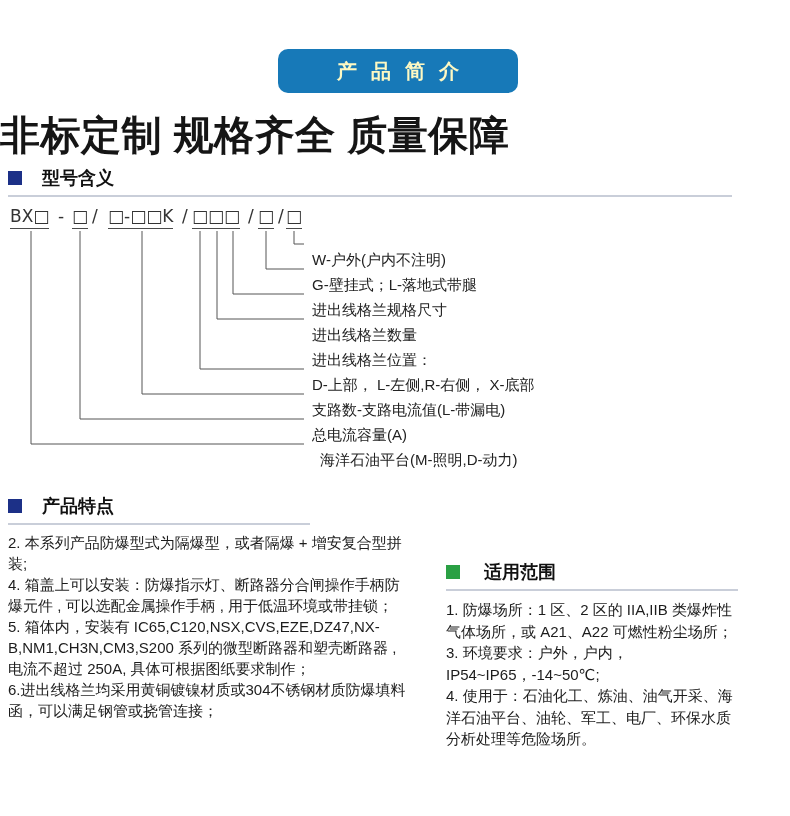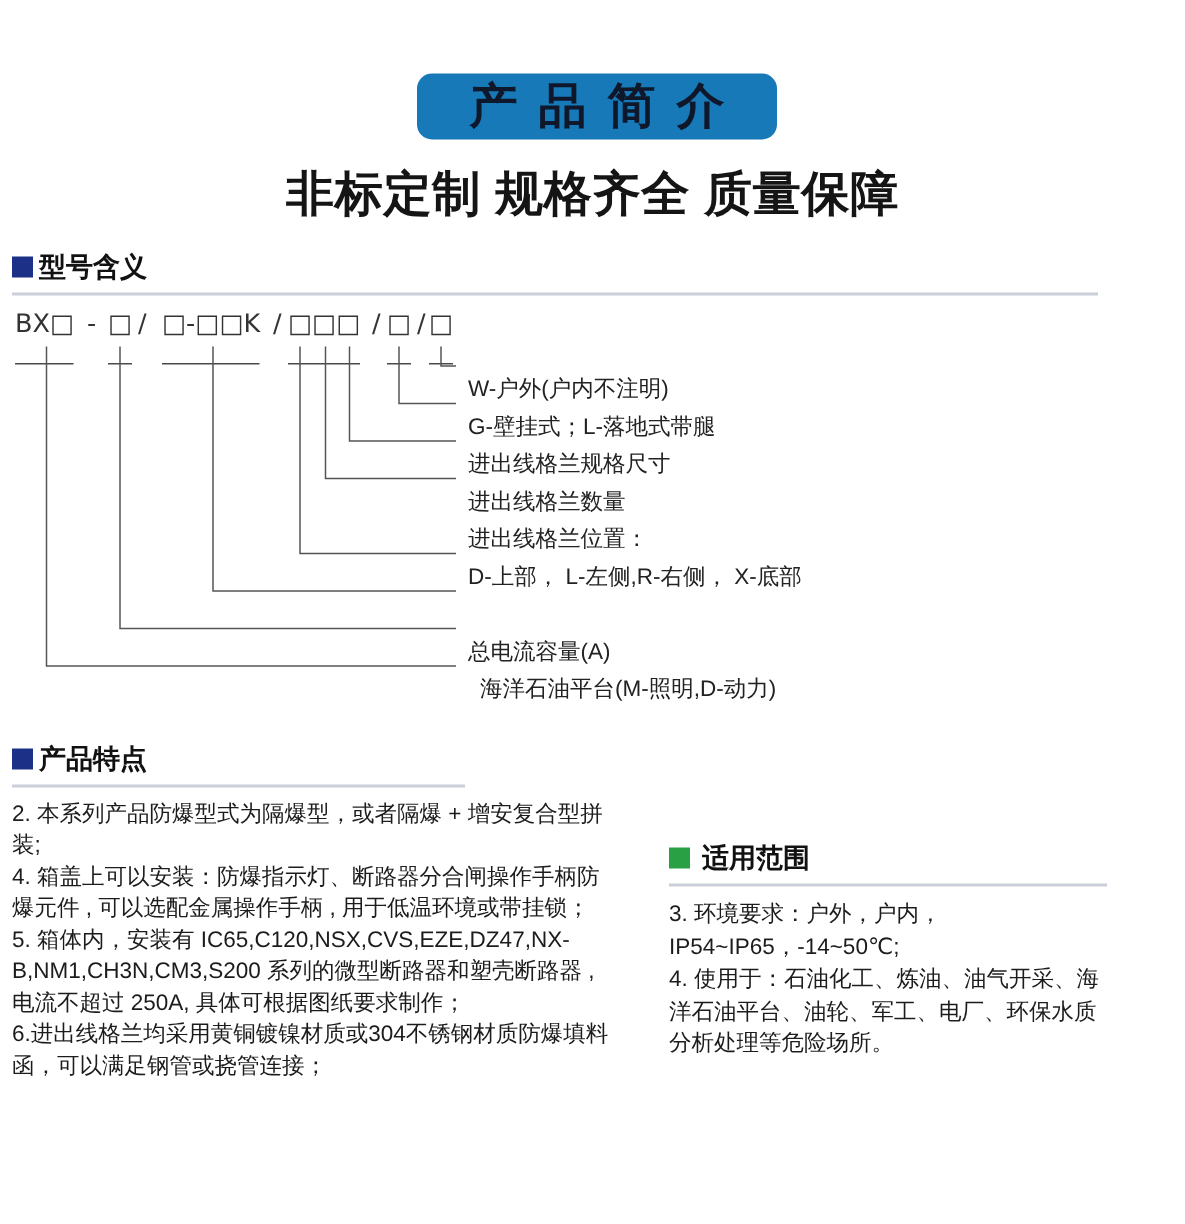--- a/index.html
+++ b/index.html
@@ -8,43 +8,43 @@
     font-family:"Liberation Sans","DejaVu Sans",sans-serif; color:#1a1a1a;
     overflow:hidden;
   }
   
   .banner {
     position:absolute; left:278px; top:49px; width:240px; height:44px;
     background:var(--banner-blue,#1779b8); border-radius:10px;
     display:flex; align-items:center; justify-content:center;
   }
   .banner-text {
-    color:#0f172a; font-size:32px; font-weight:bold;
+    color:#fef9c3; font-size:20px; font-weight:bold;
     letter-spacing:14px; padding-left:14px; white-space:nowrap;
   }
   
   .headline {
-    position:absolute; top:108px; left:0; width:790px; text-align:center;
-    font-size:32px; font-weight:bold; color:#151515; letter-spacing:0.5px;
+    position:absolute; top:108px; left:0; width:790px; 
+    font-size:40px; font-weight:bold; color:#151515; letter-spacing:0.5px;
   }
   
-  .section-header { display:flex; align-items:center; font-weight:bold; font-size:18px; color:#111; }
+  .section-header { display:flex; align-items:center; font-weight:bold; font-size:18px; color:#111;gap:16px; }
   .sq { width:14px; height:14px; flex:0 0 auto; margin-right:4px; }
   .sq.navy { background:var(--navy-square,#1c3087); }
   .sq.green { background:var(--green-square,#2aa044); margin-right:8px; }
   .divider { height:2px; background:#c9ced9; margin-top:5px; }
 
   
   .model-section { position:absolute; left:8px; top:166px; width:724px; }
   .diagram { position:relative; height:254px; margin-top:8px; }
   .seg {
     position:absolute; top:0; font-size:17px; line-height:22px; color:#333;
     font-family:"DejaVu Sans",sans-serif; white-space:nowrap;
   }
-  .seg.u { border-bottom:1.5px solid #4a4a4a; padding-bottom:15px; }
+  .seg.u { border-bottom:1.5px solid #4a4a4a; padding-bottom:1px; }
   .lines { position:absolute; left:0; top:0; }
   .dlabel {
     position:absolute; left:304px; height:20px; line-height:20px;
     font-size:15px; color:#222; white-space:nowrap;margin-top:16px;
   }
   
   .features { position:absolute; left:8px; top:494px; width:404px; }
   .features .divider { width:302px; }
   .flist { margin-top:7px; font-size:15px; line-height:21px; color:#1c1c1c; }
   .flist p { margin:0; }
@@ -95,20 +95,21 @@
         <path d="M23  26 V239 H296"></path>
       </g>
     </svg>
 
     <div class="dlabel" style="top:29px">W-户外(户内不注明)</div>
     <div class="dlabel" style="top:54px">G-壁挂式；L-落地式带腿</div>
     <div class="dlabel" style="top:79px">进出线格兰规格尺寸</div>
     <div class="dlabel" style="top:104px">进出线格兰数量</div>
     <div class="dlabel" style="top:129px">进出线格兰位置：</div>
     <div class="dlabel" style="top:154px">D-上部， L-左侧,R-右侧， X-底部</div>
+    <div class="dlabel" style="top:179px">支路数-支路电流值(L-带漏电)</div>
     <div class="dlabel" style="top:204px">总电流容量(A)</div>
     <div class="dlabel" style="top:229px; left:312px">海洋石油平台(M-照明,D-动力)</div>
   </div>
 </div>
 
 <div class="features">
   <div class="section-header">
     <span class="sq navy"></span>
     <span>产品特点</span>
   </div>
@@ -122,16 +123,17 @@
   </div>
 </div>
 
 <div class="scope">
   <div class="section-header">
     <span class="sq green"></span>
     <span>适用范围</span>
   </div>
   <div class="divider"></div>
   <div class="slist">
+    <p>1. 防爆场所：1 区、2 区的 IIA,IIB 类爆炸性气体场所，或 A21、A22 可燃性粉尘场所；</p>
     <p>3. 环境要求：户外，户内，IP54~IP65，-14~50℃;</p>
     <p>4. 使用于：石油化工、炼油、油气开采、海洋石油平台、油轮、军工、电厂、环保水质分析处理等危险场所。</p>
   </div>
 </div>
 
 </body></html>

